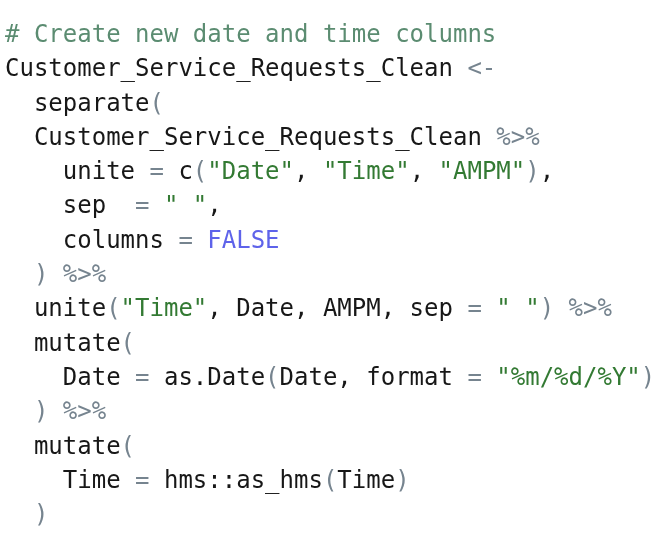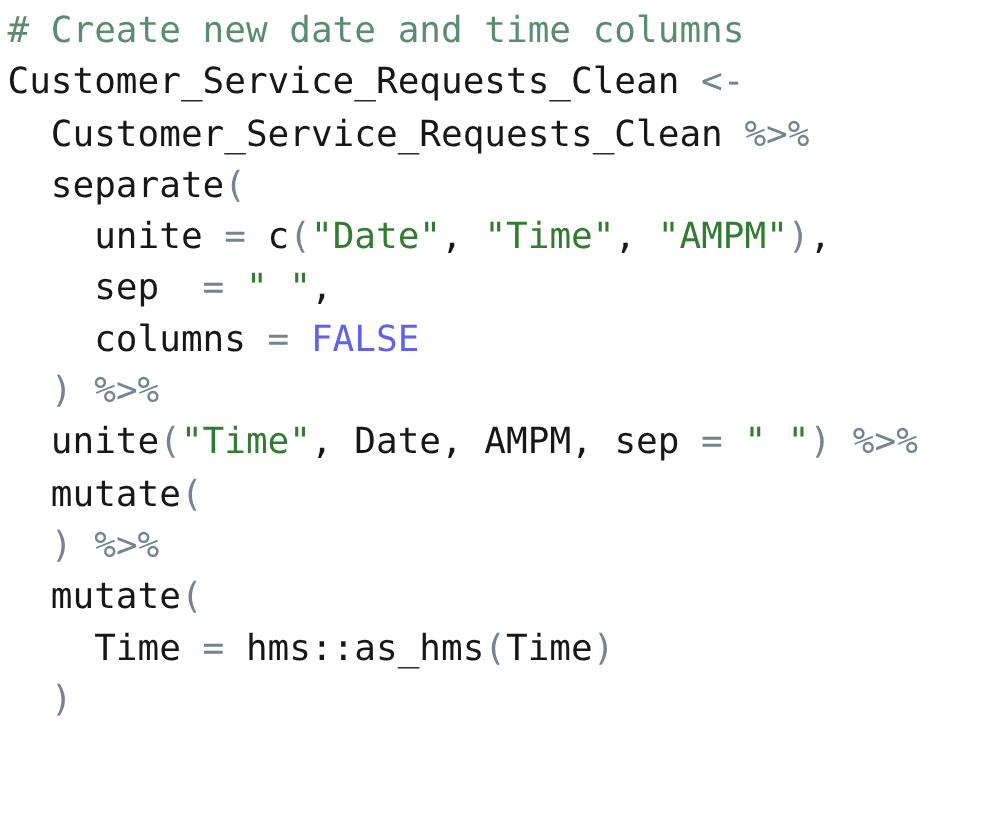--- a/index.html
+++ b/index.html
@@ -7,21 +7,21 @@
     padding: 0;
     background: #ffffff;
     width: 666px;
     height: 554px;
     overflow: hidden;
   }
   .code-block {
     box-sizing: border-box;
     width: 666px;
     height: 554px;
-    padding: 3px 0 0 5px;
+    padding: 17px 0 0 5px;
     font-family: "DejaVu Sans Mono", "Liberation Mono", monospace;
     font-size: 24px;
     line-height: 34.3px;
     color: var(--text, #171717);
     background: #ffffff;
   }
   .line {
     white-space: pre;
     height: 34.3px;
   }
@@ -30,25 +30,26 @@
   .tok-string  { color: var(--string, #337a33); }
   .tok-op      { color: var(--op, #76848f); }
   .tok-const   { color: var(--const, #5e63ea); text-align: right; }
 </style>
 </head>
 <body>
 
 <div class="code-block">
     <div class="line"><span class="tok-comment"># Create new date and time columns</span></div>
     <div class="line"><span class="tok-text">Customer_Service_Requests_Clean </span><span class="tok-op">&lt;-</span></div>
+    <div class="line"><span class="tok-text">  separate</span><span class="tok-op">(</span></div>
     <div class="line"><span class="tok-text">  Customer_Service_Requests_Clean </span><span class="tok-op">%&gt;%</span></div>
-    <div class="line"><span class="tok-text">  separate</span><span class="tok-op">(</span></div>
     <div class="line"><span class="tok-text">    unite </span><span class="tok-op">=</span><span class="tok-text"> c</span><span class="tok-op">(</span><span class="tok-string">"Date"</span><span class="tok-text">, </span><span class="tok-string">"Time"</span><span class="tok-text">, </span><span class="tok-string">"AMPM"</span><span class="tok-op">)</span><span class="tok-text">,</span></div>
     <div class="line"><span class="tok-text">    sep  </span><span class="tok-op">=</span><span class="tok-text"> </span><span class="tok-string">" "</span><span class="tok-text">,</span></div>
     <div class="line"><span class="tok-text">    columns </span><span class="tok-op">=</span><span class="tok-text"> </span><span class="tok-const">FALSE</span></div>
     <div class="line"><span class="tok-text">  </span><span class="tok-op">)</span><span class="tok-text"> </span><span class="tok-op">%&gt;%</span></div>
     <div class="line"><span class="tok-text">  unite</span><span class="tok-op">(</span><span class="tok-string">"Time"</span><span class="tok-text">, Date, AMPM, sep </span><span class="tok-op">=</span><span class="tok-text"> </span><span class="tok-string">" "</span><span class="tok-op">)</span><span class="tok-text"> </span><span class="tok-op">%&gt;%</span></div>
     <div class="line"><span class="tok-text">  mutate</span><span class="tok-op">(</span></div>
+    <div class="line"><span class="tok-text">    Date </span><span class="tok-op">=</span><span class="tok-text"> as.Date</span><span class="tok-op">(</span><span class="tok-text">Date, format </span><span class="tok-op">=</span><span class="tok-text"> </span><span class="tok-string">"%m/%d/%Y"</span><span class="tok-op">)</span></div>
     <div class="line"><span class="tok-text">  </span><span class="tok-op">)</span><span class="tok-text"> </span><span class="tok-op">%&gt;%</span></div>
     <div class="line"><span class="tok-text">  mutate</span><span class="tok-op">(</span></div>
     <div class="line"><span class="tok-text">    Time </span><span class="tok-op">=</span><span class="tok-text"> hms::as_hms</span><span class="tok-op">(</span><span class="tok-text">Time</span><span class="tok-op">)</span></div>
     <div class="line"><span class="tok-text">  </span><span class="tok-op">)</span></div>
   </div>
 
 </body></html>

